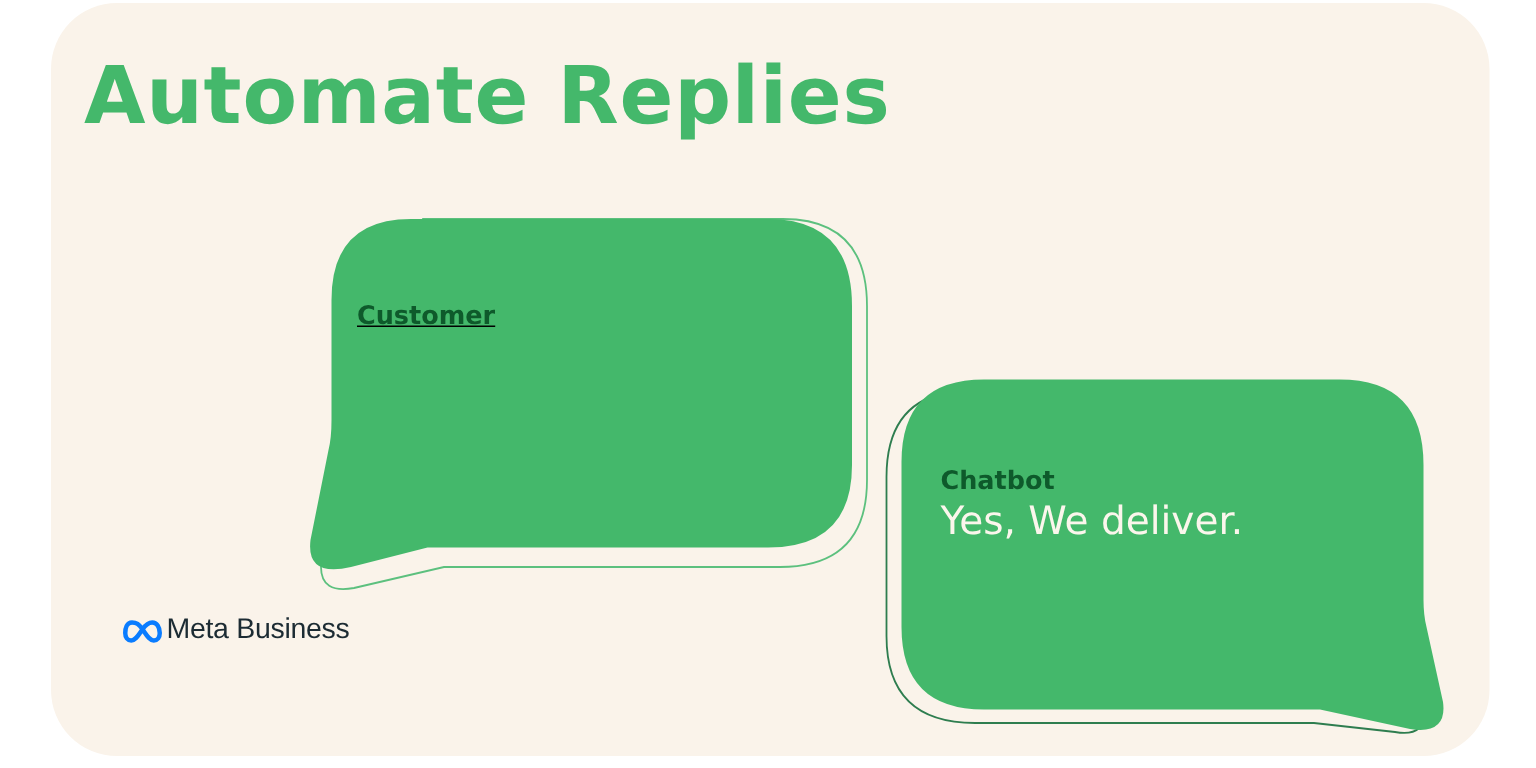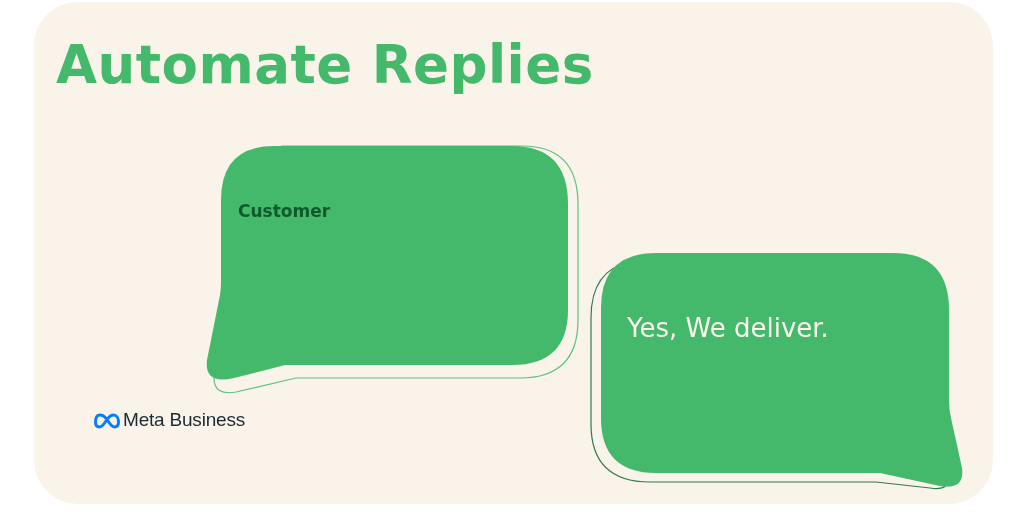--- a/index.html
+++ b/index.html
@@ -48,21 +48,21 @@
       font-size: 17px;
       color: #0E5A2B;
     }
     .message {
       font-size: 26px;
       color: #FBF6EC;
       margin-top: 2px;
     }
     .logo {
       position: absolute;
-      left: 94px;
+      left: 82px;
       top: 410px;
       display: flex;
       align-items: flex-start;
     }
     .logo-icon {
       width: 26px;
       height: 16px;
       margin-top: 3px;
       margin-right: 3px;
     }
@@ -126,25 +126,26 @@
            Q 949 410 951 418
            L 962 468
            Q 965 490 940 486
            L 880 473
            L 656 473
            Q 601 473 601 418
            L 601 308
            Q 601 253 656 253 Z" fill="#44B86B"></path>
 </svg>
 
-<div class="bubble-text" style="left:238px; top:201px;">
+<div class="bubble-text" style="left:238px; top:201px;text-decoration:underline;">
   <div class="sender">Customer</div>
 </div>
 
 <div class="bubble-text" style="left:627px; top:311px;">
+  <div class="sender">Chatbot</div>
   <div class="message">Yes, We deliver.</div>
 </div>
 
 <div class="logo">
   <svg class="logo-icon" viewBox="0 0 26 16">
     <path d="M 6 2 C 2.5 2 1.5 6 1.5 9 C 1.5 12 3 14 5.5 14 C 8.5 14 10.5 10 13 6.5 C 15.5 3 17 2 19.5 2 C 22.5 2 24.5 5 24.5 9 C 24.5 12 23 14 20.5 14 C 17.5 14 15.5 10 13 6.5 C 10.5 3 9 2 6 2 Z" fill="none" stroke="#0A7CFF" stroke-width="3" stroke-linejoin="round"></path>
   </svg>
   <div class="logo-text">
     <div>Meta Business</div>
   </div>

